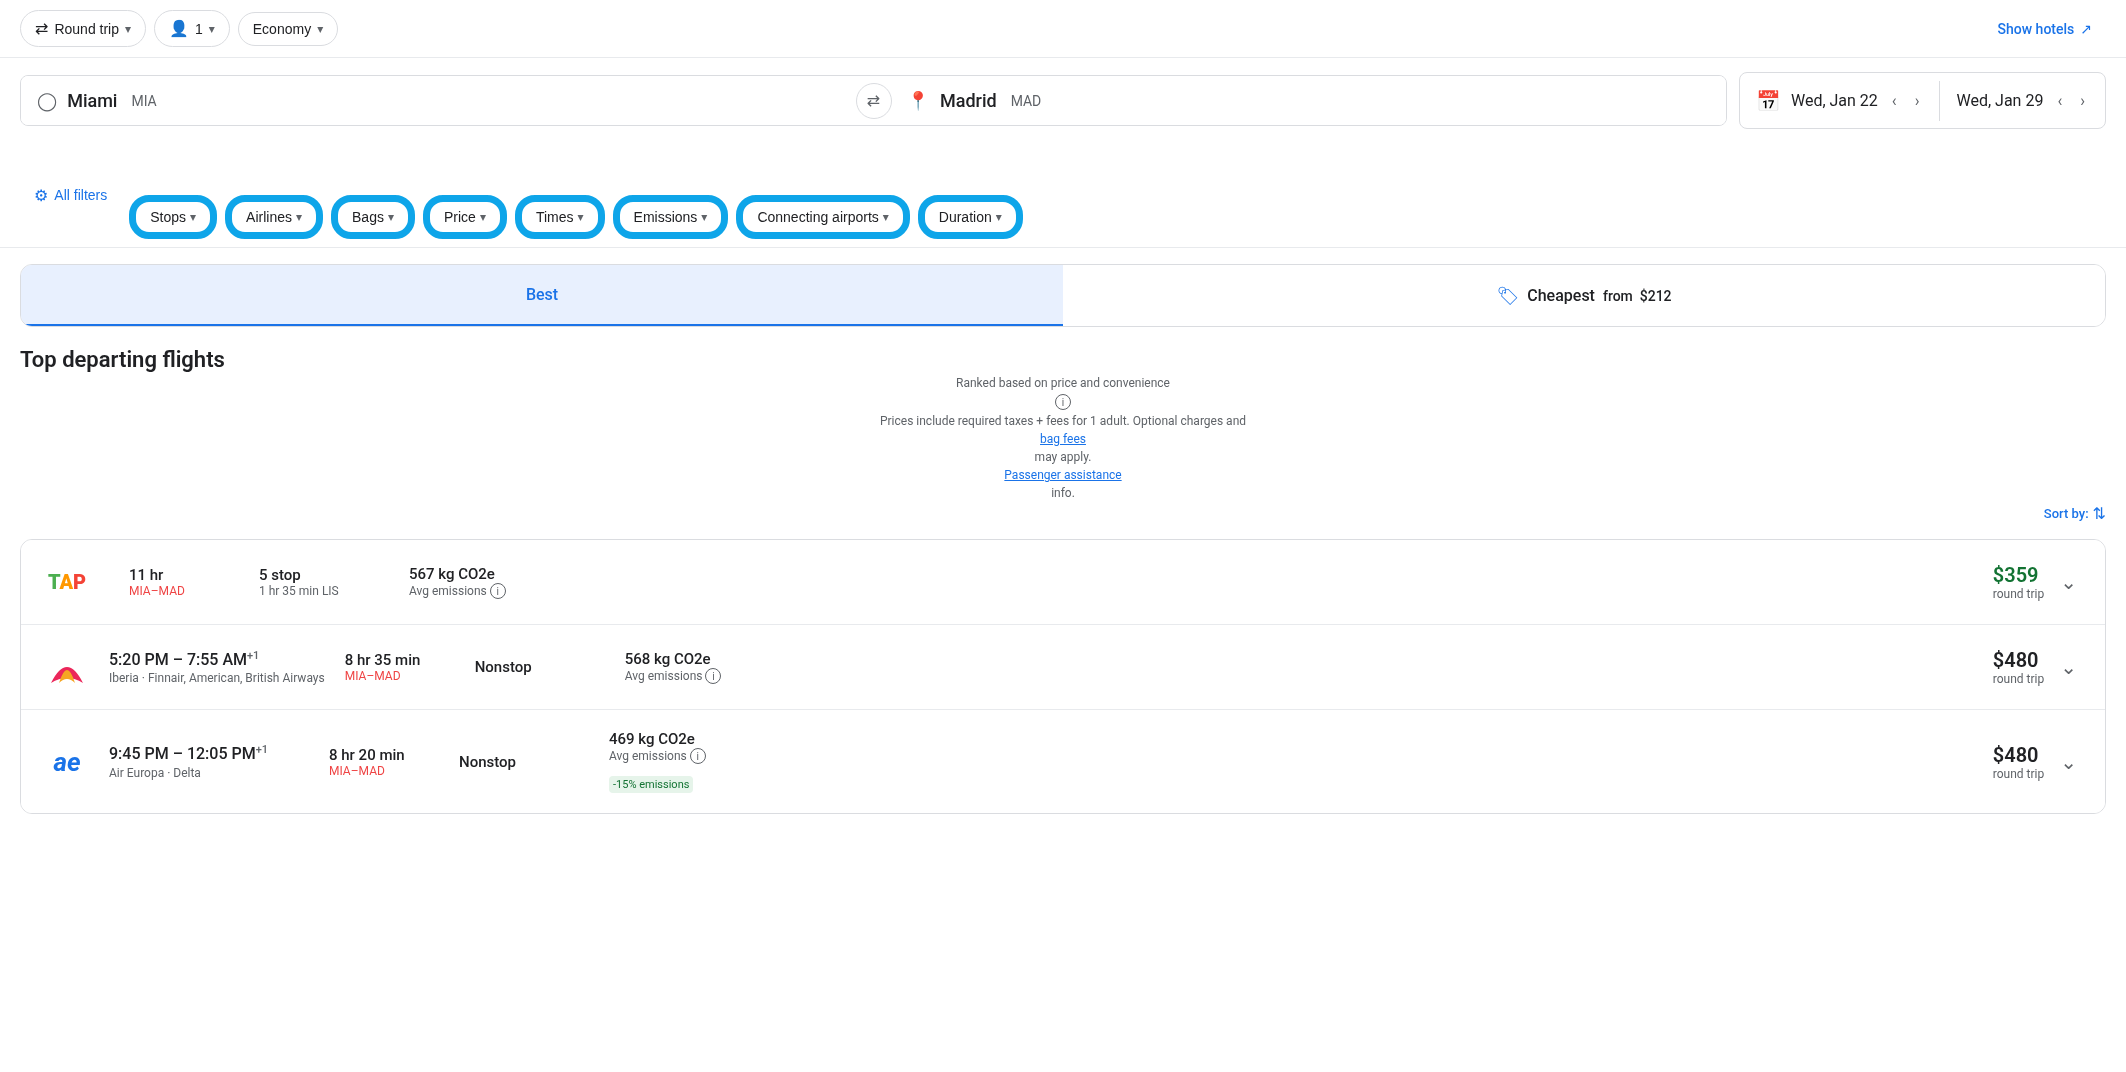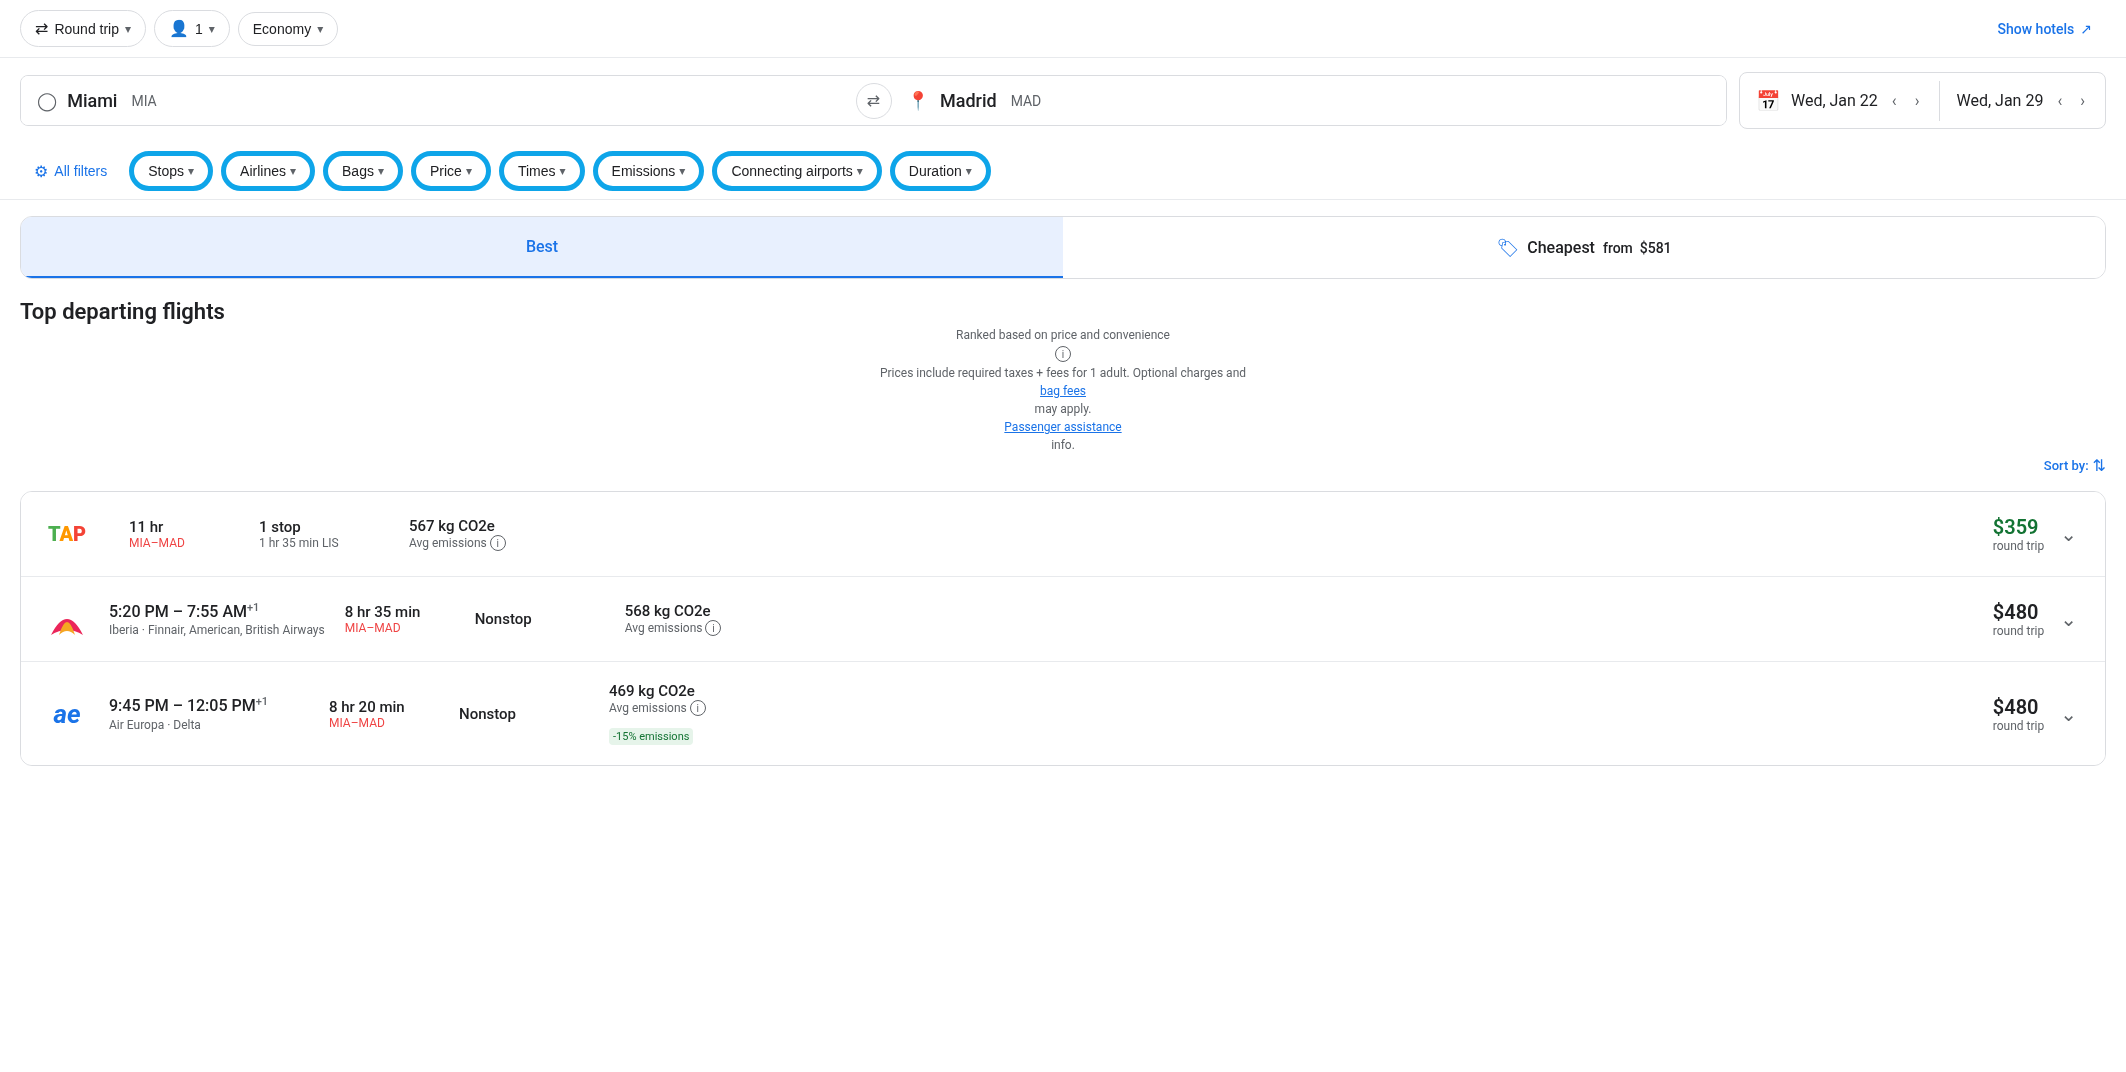--- a/index.html
+++ b/index.html
@@ -65,22 +65,22 @@
       border-bottom: 1px solid #e8eaed;
     }
     .all-filters-btn {
       display: flex; align-items: center; gap: 6px;
       padding: 8px 14px; border: none; background: transparent;
       color: #1a73e8; font-size: 14px; font-weight: 500; cursor: pointer;
       border-radius: 20px;
     }
     .filter-btn {
       display: flex; align-items: center; gap: 4px;
-      padding: 7px 14px; border: 5px solid #0ea5e9; border-radius: 20px;
-      background: #fff; font-size: 14px; color: #202124; cursor: pointer;
+      padding: 7px 14px; border: 7px solid #0ea5e9; border-radius: 20px;
+      background: #fff; font-size: 14px; color: #202124; cursor: pointer; margin-top: 44px;
     }
 
     
     .sort-tabs {
       display: flex; margin: 16px 20px 0; border: 1px solid #dadce0;
       border-radius: 12px; overflow: hidden;
     }
     .sort-tab {
       flex: 1; padding: 20px; text-align: center; cursor: pointer;
       font-size: 16px; font-weight: 500; border: none; background: #fff;
@@ -260,21 +260,21 @@
 <div class="sort-tabs">
   <div class="sort-tab active">
     <span>Best</span>
   </div>
   <div class="sort-tab">
     <div class="sort-tab-cheapest">
       <span class="price-tag-icon">🏷</span>
       <span>Cheapest</span>
       <span class="from-price">
         <span>from</span>
-        &nbsp;<span style="color:#202124;font-weight:500;">$581</span>
+        &nbsp;<span style="color:#202124;font-weight:500;">$212</span>
       </span>
     </div>
   </div>
 </div>
 
 <div class="results-heading">
   <h2>Top departing flights</h2>
   <div class="results-subtext">
     <span>Ranked based on price and convenience</span>
     <span class="info-icon">i</span>
@@ -295,21 +295,21 @@
     <div class="airline-logo">
       <div style="font-size:20px;font-weight:900;line-height:1;">
         <span style="color:#4caf50;">T</span><span style="color:#ff9800;">A</span><span style="color:#f44336;">P</span>
       </div>
     </div>
     <div class="flight-duration">
       <div class="dur">11 hr</div>
       <div class="route">MIA–MAD</div>
     </div>
     <div class="flight-stops">
-      <div class="stop">1 stop</div>
+      <div class="stop">5 stop</div>
       <div class="stop-detail">1 hr 35 min LIS</div>
     </div>
     <div class="flight-emissions">
       <div class="co2">567 kg CO2e</div>
       <div class="avg">
         Avg emissions
         <span class="info-icon">i</span>
       </div>
 
     </div>

